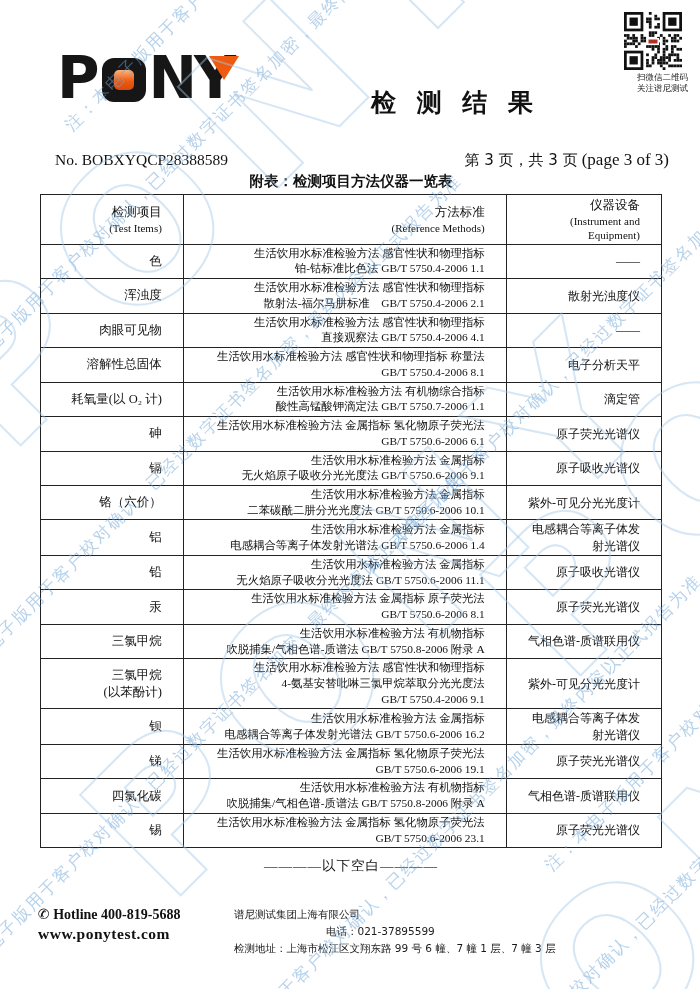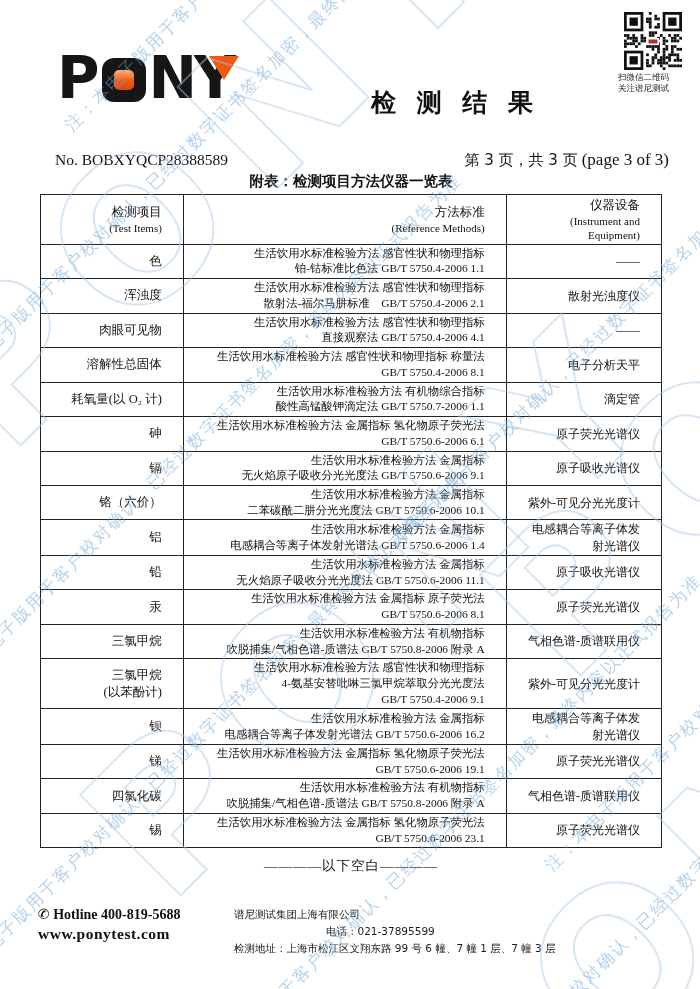--- a/index.html
+++ b/index.html
@@ -31,21 +31,21 @@
   .logo-y{position:relative;display:inline-block;}
   .logo-y-tri{position:absolute;top:4px;right:-6px;width:0;height:0;
           border-left:15px solid transparent;border-right:15px solid transparent;
           border-top:24px solid var(--accent);}
   .logo-tagline{margin-top:6px;font-size:15.5px;color:#161616;letter-spacing:0.4px;}
 
   .title-block{position:absolute;left:330px;top:86px;width:250px;text-align:center;}
   .title-cn{font-size:25px;font-weight:bold;letter-spacing:6px;font-family:"DejaVu Sans",sans-serif;}
   .title-en{font-size:15px;margin-top:2px;}
 
-  .qr-block{position:absolute;right:12px;top:12px;width:70px;text-align:left;}
+  .qr-block{position:absolute;right:12px;top:12px;width:70px;text-align:right;}
   .qr{width:58px;height:58px;margin:0 auto;}
   .qr-caption{font-size:8.5px;line-height:1.3;margin-top:2px;color:#222;font-family:"DejaVu Sans",sans-serif;}
 
   .report-line{position:absolute;left:55px;right:31px;top:150px;display:flex;justify-content:space-between;align-items:baseline;}
   .report-no{font-size:15.5px;}
   .page-info-cn{font-size:15px;font-family:"DejaVu Sans",sans-serif;}
   .page-info-en{font-size:17px;}
 
   
   .main{position:absolute;left:40px;right:38px;top:172px;}

